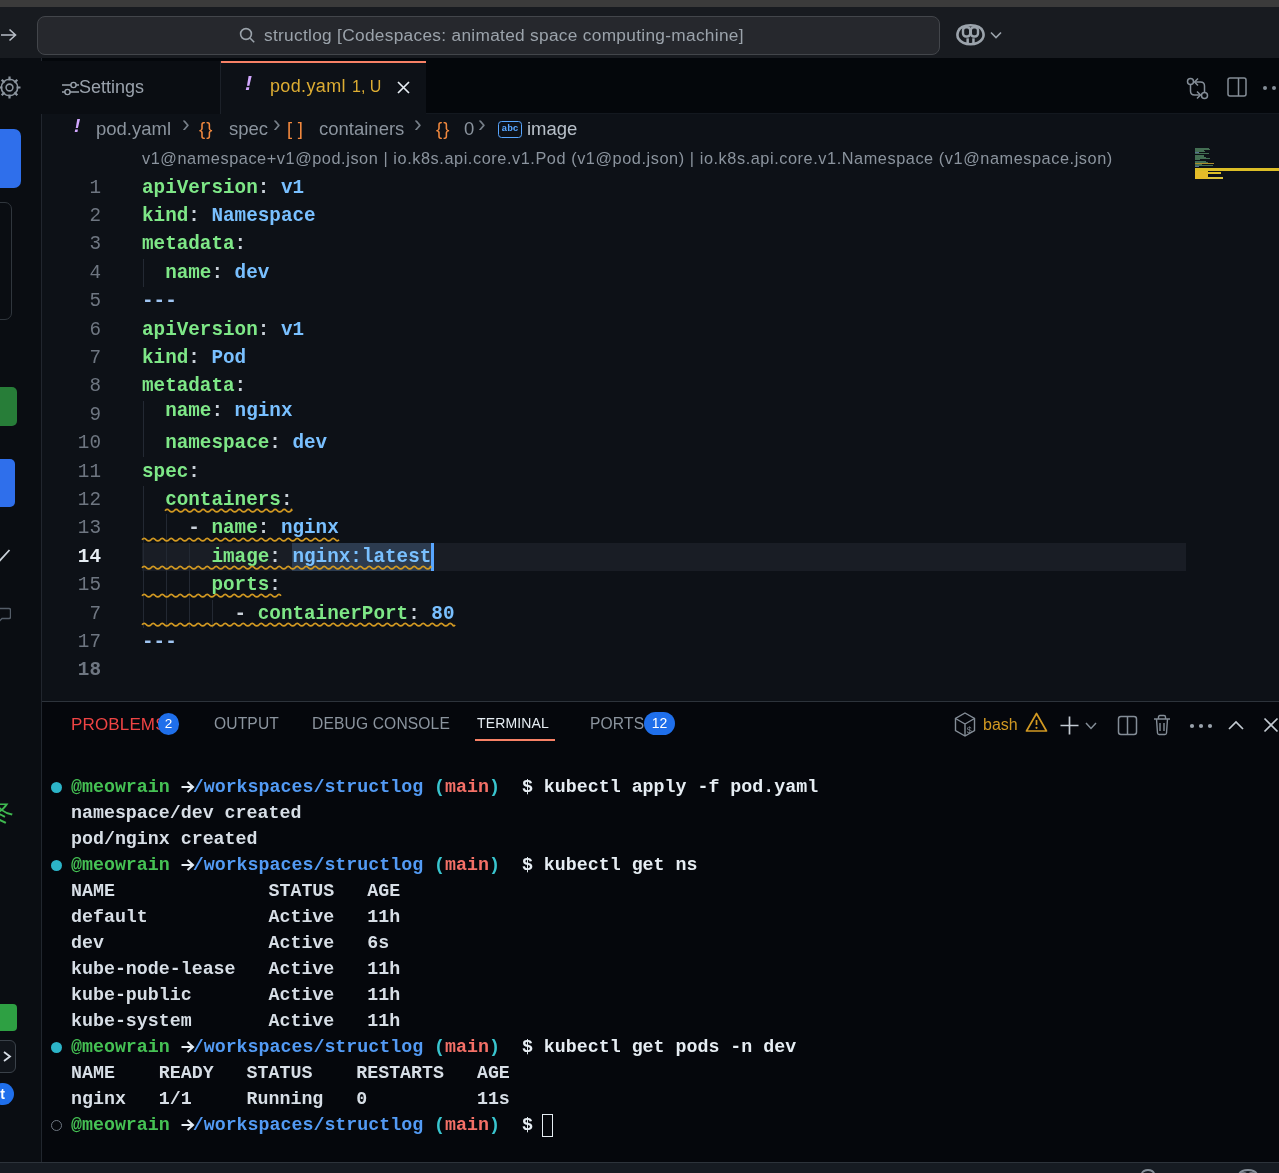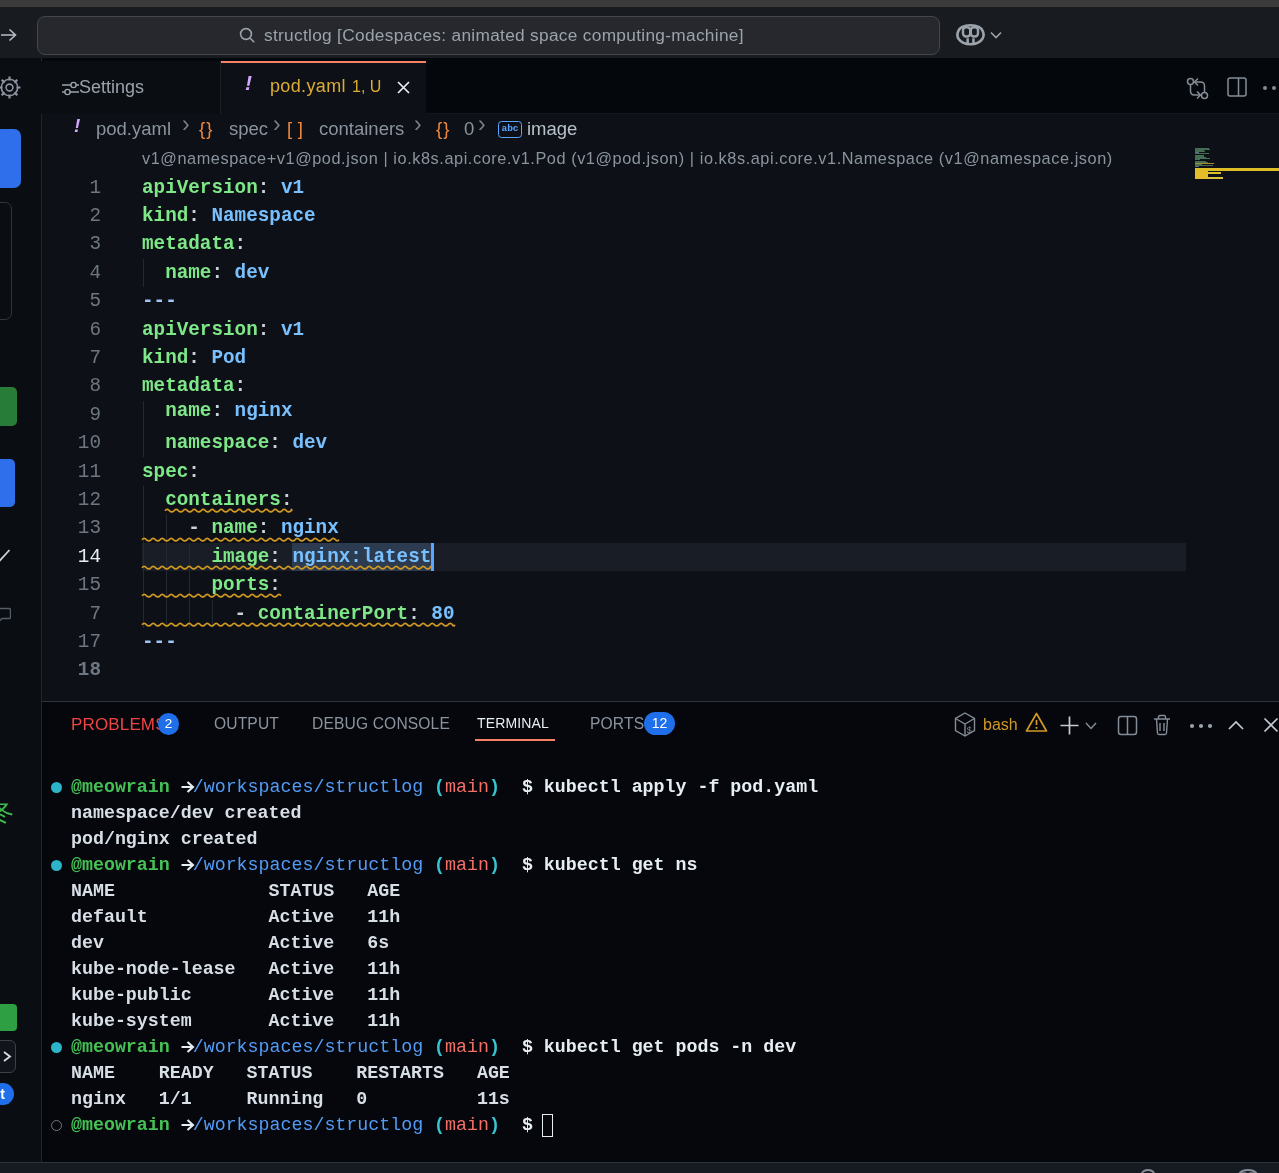--- a/index.html
+++ b/index.html
@@ -1,21 +1,21 @@
 <!DOCTYPE html>
 <html><head><meta charset="utf-8"><style>
 *{margin:0;padding:0;box-sizing:border-box}
 html,body{width:1279px;height:1173px;background:#0d1117;overflow:hidden}
 body{position:relative;font-family:"Liberation Sans",sans-serif;-webkit-font-smoothing:antialiased}
 .abs{position:absolute}
 .codeline{position:absolute;left:142px;height:28.4px;line-height:28.4px;font-size:19.3px;font-weight:bold;font-family:"Liberation Mono",monospace;white-space:pre}
 .gut{position:absolute;left:41px;width:60px;height:28.4px;line-height:28.4px;text-align:right;color:#6e7681;font-size:19.3px;font-family:"Liberation Mono",monospace}
 .k{color:#7ee787}.v{color:#79c0ff}.num{color:#79c0ff}.pu{color:#c9d1d9}
 .tline{position:absolute;left:71px;height:26px;line-height:26px;font-size:18.3px;font-weight:bold;font-family:"Liberation Mono",monospace;white-space:pre;color:#d7dee6}
-.tline b{font-weight:normal}
+.tline b{font-weight:bold}
 .guide{position:absolute;width:1px;background:#232933}
 </style></head><body>
 <div class="abs" style="left:0;top:0;width:1279px;height:7px;background:#3b3b3b"></div>
 <div class="abs" style="left:0;top:7px;width:1279px;height:51px;background:#181b20"></div>
 <svg class="abs" style="left:0px;top:26px" width="18" height="18" viewBox="0 0 18 18">
     <path d="M1 9 H15 M9.5 3.5 L15.5 9 L9.5 14.5" stroke="#b7bdc6" stroke-width="1.6" fill="none"></path>
   </svg>
 <div class="abs" style="left:37px;top:16px;width:903px;height:39px;background:#26282d;border:1px solid #43464b;border-radius:8px"></div>
 <svg class="abs" style="left:238px;top:26px" width="19" height="19" viewBox="0 0 19 19">
     <circle cx="8" cy="8" r="5.4" stroke="#9ba3ab" stroke-width="1.6" fill="none"></circle>
@@ -111,21 +111,21 @@
 <div class="gut" style="top:400.7px;">9</div>
 <div class="codeline" style="top:397px">  <span class="k">name</span><span class="pu">:</span> <span class="v">nginx</span></div>
 <div class="gut" style="top:429.1px;">10</div>
 <div class="codeline" style="top:429.1px">  <span class="k">namespace</span><span class="pu">:</span> <span class="v">dev</span></div>
 <div class="gut" style="top:457.5px;">11</div>
 <div class="codeline" style="top:457.5px"><span class="k">spec</span><span class="pu">:</span></div>
 <div class="gut" style="top:485.9px;">12</div>
 <div class="codeline" style="top:485.9px">  <span class="k">containers</span><span class="pu">:</span></div>
 <div class="gut" style="top:514.3px;">13</div>
 <div class="codeline" style="top:514.3px">    <span class="pu">- </span><span class="k">name</span><span class="pu">:</span> <span class="v">nginx</span></div>
-<div class="gut" style="top:542.7px;color:#e6edf3;font-weight:normal;">14</div>
+<div class="gut" style="top:542.7px;color:#e6edf3;font-weight:bold;">14</div>
 <div class="codeline" style="top:542.7px">      <span class="k">image</span><span class="pu">:</span> <span class="v">nginx:latest</span></div>
 <div class="gut" style="top:571.0999999999999px;">15</div>
 <div class="codeline" style="top:571.0999999999999px">      <span class="k">ports</span><span class="pu">:</span></div>
 <div class="gut" style="top:599.5px;">7</div>
 <div class="codeline" style="top:599.5px">        <span class="pu">- </span><span class="k">containerPort</span><span class="pu">:</span> <span class="num">80</span></div>
 <div class="gut" style="top:627.9px;">17</div>
 <div class="codeline" style="top:627.9px"><span style="color:#a0c6f3">---</span></div>
 <div class="gut" style="top:656.3px;font-weight:bold;">18</div>
 <svg style="position:absolute;left:165px;top:508.09999999999997px;overflow:visible" width="127" height="7" viewBox="0 0 127 7">
     <path d="M0,2.8 Q2.2,0.0 4.5,2.8 Q6.8,5.0 9.0,2.8 Q11.2,0.0 13.5,2.8 Q15.8,5.0 18.0,2.8 Q20.2,0.0 22.5,2.8 Q24.8,5.0 27.0,2.8 Q29.2,0.0 31.5,2.8 Q33.8,5.0 36.0,2.8 Q38.2,0.0 40.5,2.8 Q42.8,5.0 45.0,2.8 Q47.2,0.0 49.5,2.8 Q51.8,5.0 54.0,2.8 Q56.2,0.0 58.5,2.8 Q60.8,5.0 63.0,2.8 Q65.2,0.0 67.5,2.8 Q69.8,5.0 72.0,2.8 Q74.2,0.0 76.5,2.8 Q78.8,5.0 81.0,2.8 Q83.2,0.0 85.5,2.8 Q87.8,5.0 90.0,2.8 Q92.2,0.0 94.5,2.8 Q96.8,5.0 99.0,2.8 Q101.2,0.0 103.5,2.8 Q105.8,5.0 108.0,2.8 Q110.2,0.0 112.5,2.8 Q114.8,5.0 117.0,2.8 Q119.2,0.0 121.5,2.8 Q123.8,5.0 126.0,2.8 Q126.5,0.0 127.0,2.8" fill="none" stroke="#d29922" stroke-width="1.7"></path>

